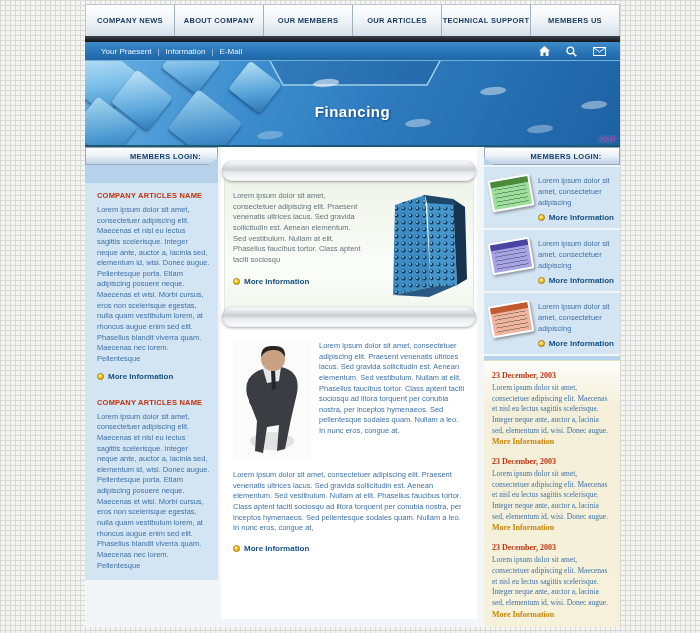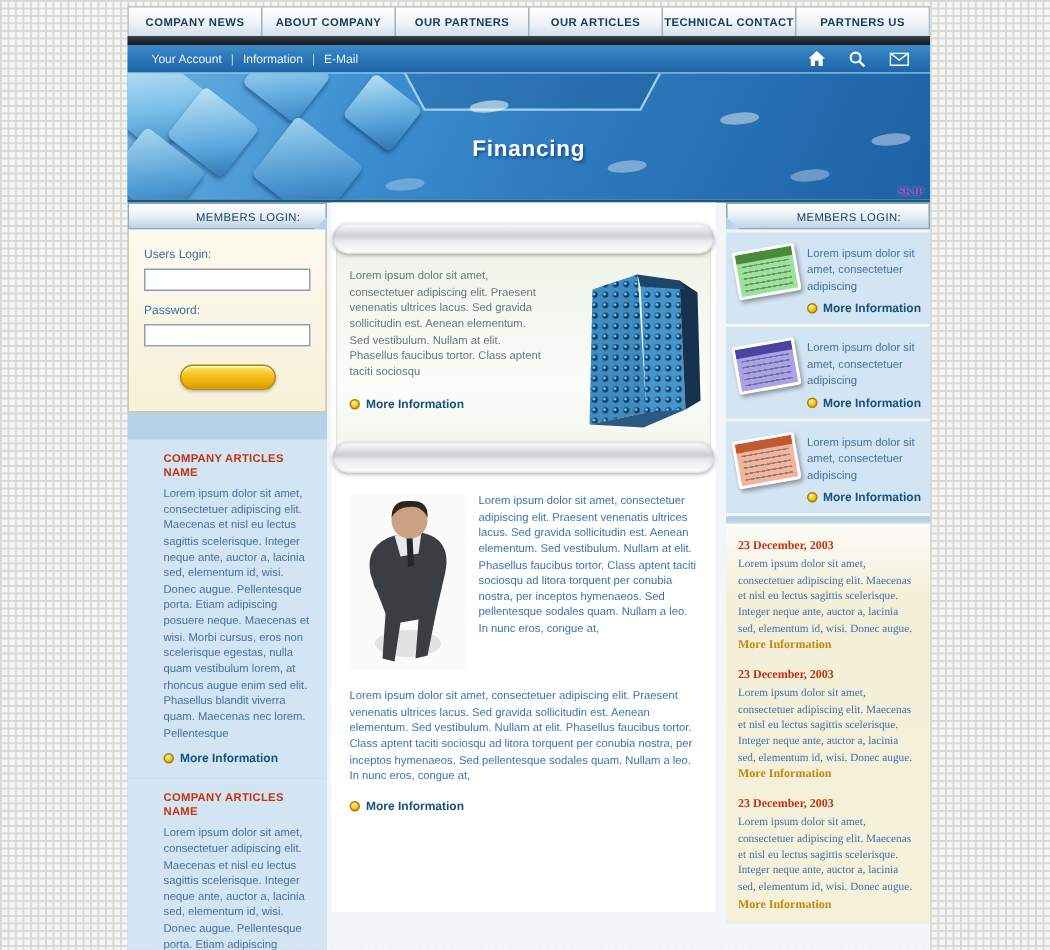--- a/index.html
+++ b/index.html
@@ -11,21 +11,21 @@
       linear-gradient(#d9d9d4 1px, transparent 1px),
       linear-gradient(90deg, #d9d9d4 1px, transparent 1px);
     background-size:5px 5px;
     position:relative;
     overflow:hidden;
   }
   .page { position:absolute; left:85px; top:4px; width:535px; }
 
   
   .topnav {
-    display:flex; height:20px;
+    display:flex; height:32px;
     background:linear-gradient(180deg,#ffffff 0%, #eef3f7 55%, #d4dfe8 100%);
     border:1px solid #b9c6d2; border-bottom:none;
     position:relative;
     justify-content:space-between;
   }
   .topnav .tab {
     flex:1; display:flex; align-items:center; justify-content:center;
     font-size:7.5px; font-weight:bold; color:#16395f; letter-spacing:0.3px;
     cursor:pointer; position:relative; white-space:nowrap;
   }
@@ -77,21 +77,21 @@
   .trap { position:absolute; left:182px; top:-2px; }
 
   
   .bodyarea { display:flex; background:#f2f6f9; align-items:flex-start; }
   .col-left  { width:133px; background:#b5d2ea; }
   .col-center{ width:256px; margin:0 3px; background:#ffffff; position:relative; min-height:445px; }
   .col-right { width:136px; margin-left:auto; background:#b5d2ea; }
 
   .side-tab {
     height:18px; display:flex; align-items:center; justify-content:center;
-    font-size:7.5px; font-weight:normal; color:#12406e; letter-spacing:0.3px;
+    font-size:7.5px; font-weight:bold; color:#12406e; letter-spacing:0.3px;
     background:linear-gradient(180deg,#ffffff 0%, #e8eff5 50%, #bed3e4 100%);
     border:1px solid #8fa9c0;
     padding-left:28px;
   }
   .side-tab.left  { clip-path:polygon(0 0, 100% 0, 100% 55%, 93% 100%, 0 100%); }
   .side-tab.right { clip-path:polygon(0 0, 100% 0, 100% 100%, 7% 100%, 0 55%); }
 
   
   .login-panel {
     background:linear-gradient(180deg,#fdfbef 0%, #f6f0d8 100%);
@@ -107,21 +107,21 @@
     display:block; width:64px; height:17px; margin:4px auto 2px auto;
     border:1px solid #b8860b; border-radius:9px; cursor:pointer;
     background:linear-gradient(180deg,#ffe36e 0%, #fcc javascript200 0%, #f6bf1a 45%, #dd9a00 100%);
     background:linear-gradient(180deg,#ffe36e 0%, #f6bf1a 45%, #dd9a00 100%);
     box-shadow:inset 0 1px 0 rgba(255,255,255,0.7), 0 1px 2px rgba(0,0,0,0.25);
   }
   .gap-strip { height:18px; }
 
   
   .article {
-    background:#d3e4f2; padding:8px 8px 9px 24px;
+    background:#d3e4f2; padding:8px 8px 9px 12px;
   }
   .article .title { font-size:7.5px; font-weight:bold; color:#c23310; margin-bottom:5px; letter-spacing:0.2px; }
   .ptext { font-size:7.5px; line-height:1.42; color:#3f72a8; }
   .moreinfo { display:flex; align-items:center; gap:4px; margin-top:7px; cursor:pointer; }
   .moreinfo .bullet {
     width:7px; height:7px; border-radius:50%;
     background:radial-gradient(circle at 35% 30%, #fff0a8, #f5c518 55%, #c98e00);
     border:1px solid #a87a00; flex:none;
   }
   .moreinfo .mtext { font-size:8px; font-weight:bold; color:#164f80; }
@@ -171,31 +171,31 @@
   .news-item .nlink { font-size:8px; font-weight:bold; color:#c8860a; margin-top:1px; cursor:pointer; }
 </style>
 </head>
 <body>
 
 <div class="page">
 
   <div class="topnav">
     <div class="tab">COMPANY NEWS</div>
     <div class="tab">ABOUT COMPANY</div>
-    <div class="tab">OUR PARTNERS</div>
+    <div class="tab">OUR MEMBERS</div>
     <div class="tab">OUR ARTICLES</div>
-    <div class="tab">TECHNICAL CONTACT</div>
-    <div class="tab">PARTNERS US</div>
+    <div class="tab">TECHNICAL SUPPORT</div>
+    <div class="tab">MEMBERS US</div>
   </div>
 
   <div class="darkbar1"></div>
 
   <div class="accountbar">
     <div class="acct-links">
-      <span class="acct-link">Your Account</span>
+      <span class="acct-link">Your Praesent</span>
       <span class="sep">|</span>
       <span class="acct-link">Information</span>
       <span class="sep">|</span>
       <span class="acct-link">E-Mail</span>
     </div>
     <div class="icons">
       <svg width="11" height="10" viewBox="0 0 11 10">
         <path d="M5.5 0 L11 5 L9.5 5 L9.5 10 L6.7 10 L6.7 6.5 L4.3 6.5 L4.3 10 L1.5 10 L1.5 5 L0 5 Z" fill="#ffffff"></path>
       </svg>
       <svg width="11" height="11" viewBox="0 0 11 11">
@@ -226,27 +226,20 @@
     <div class="swoosh" style="left:496px; top:40px; opacity:0.75;"></div>
     <div class="swoosh" style="left:172px; top:70px; opacity:0.5;"></div>
     <div class="header-title">Financing</div>
     <div class="skip">SKIP</div>
   </div>
 
   <div class="bodyarea">
 
     <div class="col-left">
       <div class="side-tab left">MEMBERS LOGIN:</div>
-      <div class="login-panel">
-        <label>Users Login:</label>
-        <input type="text" value="" style="">
-        <label>Password:</label>
-        <input type="password" value="" style="">
-        <button class="login-btn"></button>
-      </div>
       <div class="gap-strip"></div>
 
       <div class="article">
         <div class="title">COMPANY ARTICLES NAME</div>
         <div class="ptext">Lorem ipsum dolor sit amet, consectetuer adipiscing elit. Maecenas et nisl eu lectus sagittis scelerisque. Integer neque ante, auctor a, lacinia sed, elementum id, wisi. Donec augue. Pellentesque porta. Etiam adipiscing posuere neque. Maecenas et wisi. Morbi cursus, eros non scelerisque egestas, nulla quam vestibulum lorem, at rhoncus augue enim sed elit. Phasellus blandit viverra quam. Maecenas nec lorem. Pellentesque</div>
         <div class="moreinfo">
           <span class="bullet"></span>
           <span class="mtext">More Information</span>
         </div>
       </div>

